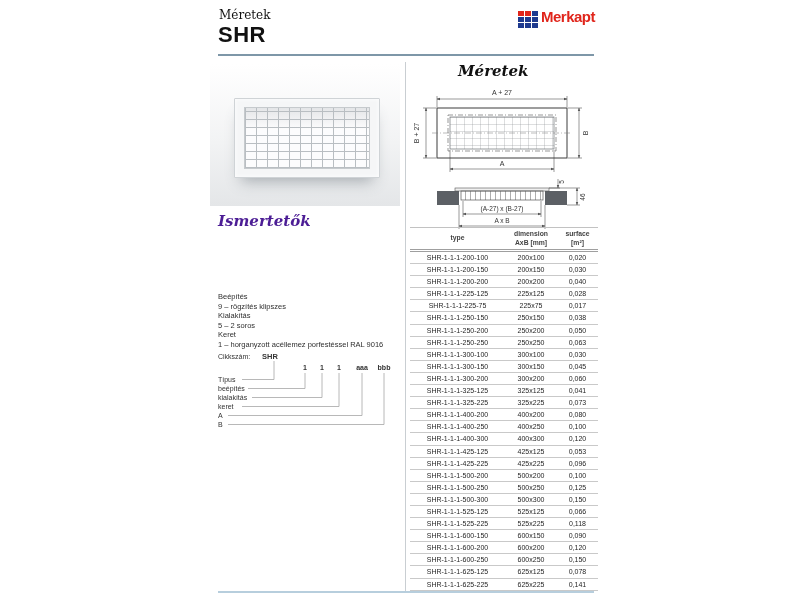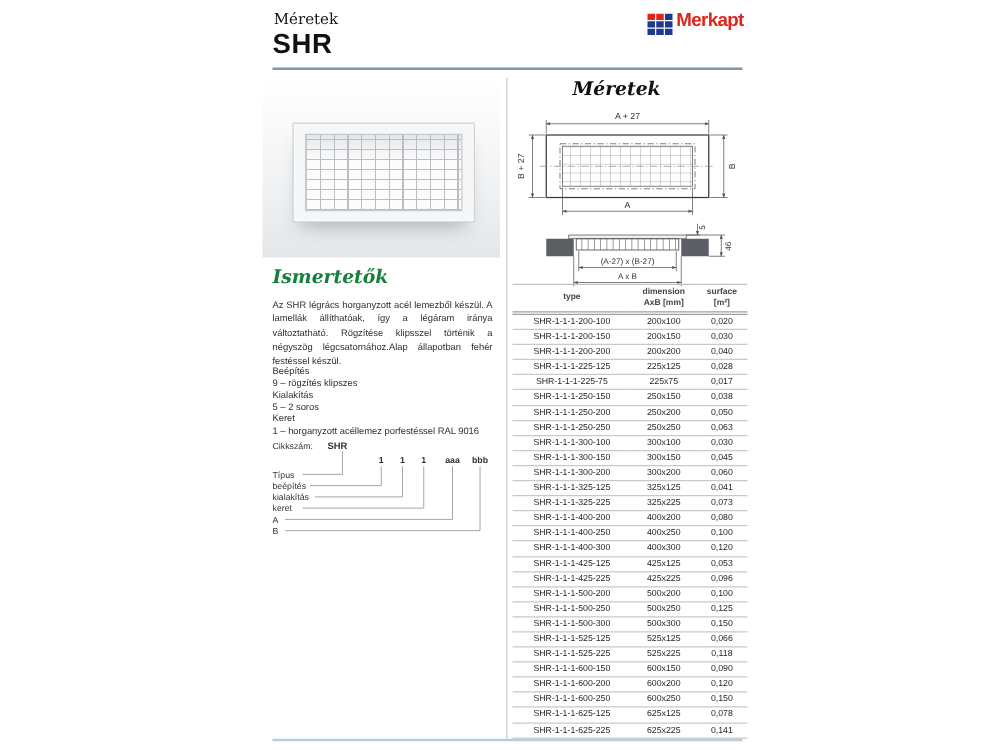--- a/index.html
+++ b/index.html
@@ -21,21 +21,21 @@
      background:linear-gradient(180deg,#ffffff 0%,#f2f3f4 55%,#e4e6e8 100%);}
   .grille{left:24px;top:34px;width:146px;height:80px;background:#f5f6f7;
      border:1px solid #cfd3d6;border-radius:1px;padding:8px 9px;box-sizing:border-box;
      box-shadow:0 10px 14px -7px rgba(80,90,100,.45), inset 0 0 4px rgba(255,255,255,.9);}
   .lamellas{width:100%;height:100%;background-color:#fcfcfd;border:1px solid #c6cacd;box-sizing:border-box;
      background-image:
        repeating-linear-gradient(90deg,#b9bec2 0 1px,transparent 1px 11px),
        repeating-linear-gradient(0deg,#b9bec2 0 1px,transparent 1px 8px),
        linear-gradient(180deg,rgba(120,128,134,.18),rgba(255,255,255,0) 35%);}
   .sec-title-left{left:218px;top:212px;font-family:"DejaVu Serif",serif;font-style:italic;
-     font-weight:bold;font-size:15px;color:#15803d;}
+     font-weight:bold;font-size:15px;color:#4c1d95;}
   .descr{left:218px;top:238px;width:176px;font-size:7.5px;line-height:1.5;text-align:justify;color:#2f2f2f;}
   .props{left:218px;top:292px;width:180px;font-size:7.5px;line-height:9.6px;color:#2f2f2f;}
   .ordering-svg{left:216px;top:350px;}
 
   
   .v-divider{left:405px;top:62px;width:1px;height:529px;background:#c9ced2;}
   .bottom-rule{left:218px;top:591px;width:376px;height:2px;background:#b7cedd;}
 
   
   .sec-title-right{left:415px;top:62px;font-family:"DejaVu Serif",serif;font-style:italic;
@@ -78,21 +78,20 @@
 
   <div class="abs hdr-rule"></div>
 
   <div class="abs photo-panel">
     <div class="abs grille">
       <div class="lamellas"></div>
     </div>
   </div>
 
   <div class="abs sec-title-left">Ismertetők</div>
-  <div class="abs descr">Az SHR légrács horganyzott acél lemezből készül. A lamellák állíthatóak, így a légáram iránya változtatható. Rögzítése klipsszel történik a négyszög légcsatornához.Alap állapotban fehér festéssel készül.</div>
 
   <div class="abs props">
     <div>Beépítés</div>
     <div>9 – rögzítés klipszes</div>
     <div>Kialakítás</div>
     <div>5 – 2 soros</div>
     <div>Keret</div>
     <div>1 – horganyzott acéllemez porfestéssel RAL 9016</div>
   </div>
 

